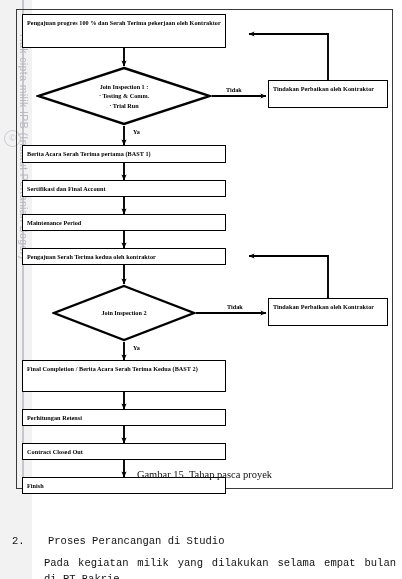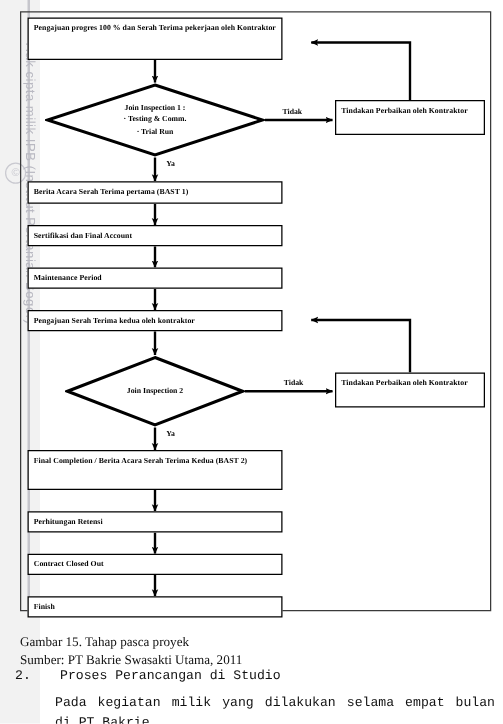--- a/index.html
+++ b/index.html
@@ -132,23 +132,23 @@
     color: #000;
     white-space: nowrap;
   }
 
   .lines { position: absolute; left: 0; top: 0; }
 
   
   .caption {
     position: absolute;
     left: 16px;
-    top: 508px;
+    top: 468px;
     width: 377px;
-    text-align: left;
+    text-align: center;
     font-family: "Liberation Serif", serif;
     font-size: 10.5px;
     line-height: 1.35;
     color: #111;
   }
   .bodytext {
     position: absolute;
     left: 30px;
     top: 534px;
     width: 366px;
@@ -292,21 +292,20 @@
     </div>
 
     <div class="node" style="left:22px; top:477px; width:204px; height:17px;">
       <span>Finish</span>
     </div>
 
   </div>
 
   <div class="caption">
     <div>Gambar 15. Tahap pasca proyek</div>
-    <div>Sumber: PT Bakrie Swasakti Utama, 2011</div>
   </div>
 
   <div class="bodytext">
     <span class="numitem"><span class="num">2.</span><span>Proses Perancangan di Studio</span></span>
     <span class="para">Pada kegiatan milik yang dilakukan selama empat bulan di PT Bakrie</span>
   </div>
 
 </div>
 
 </body></html>

